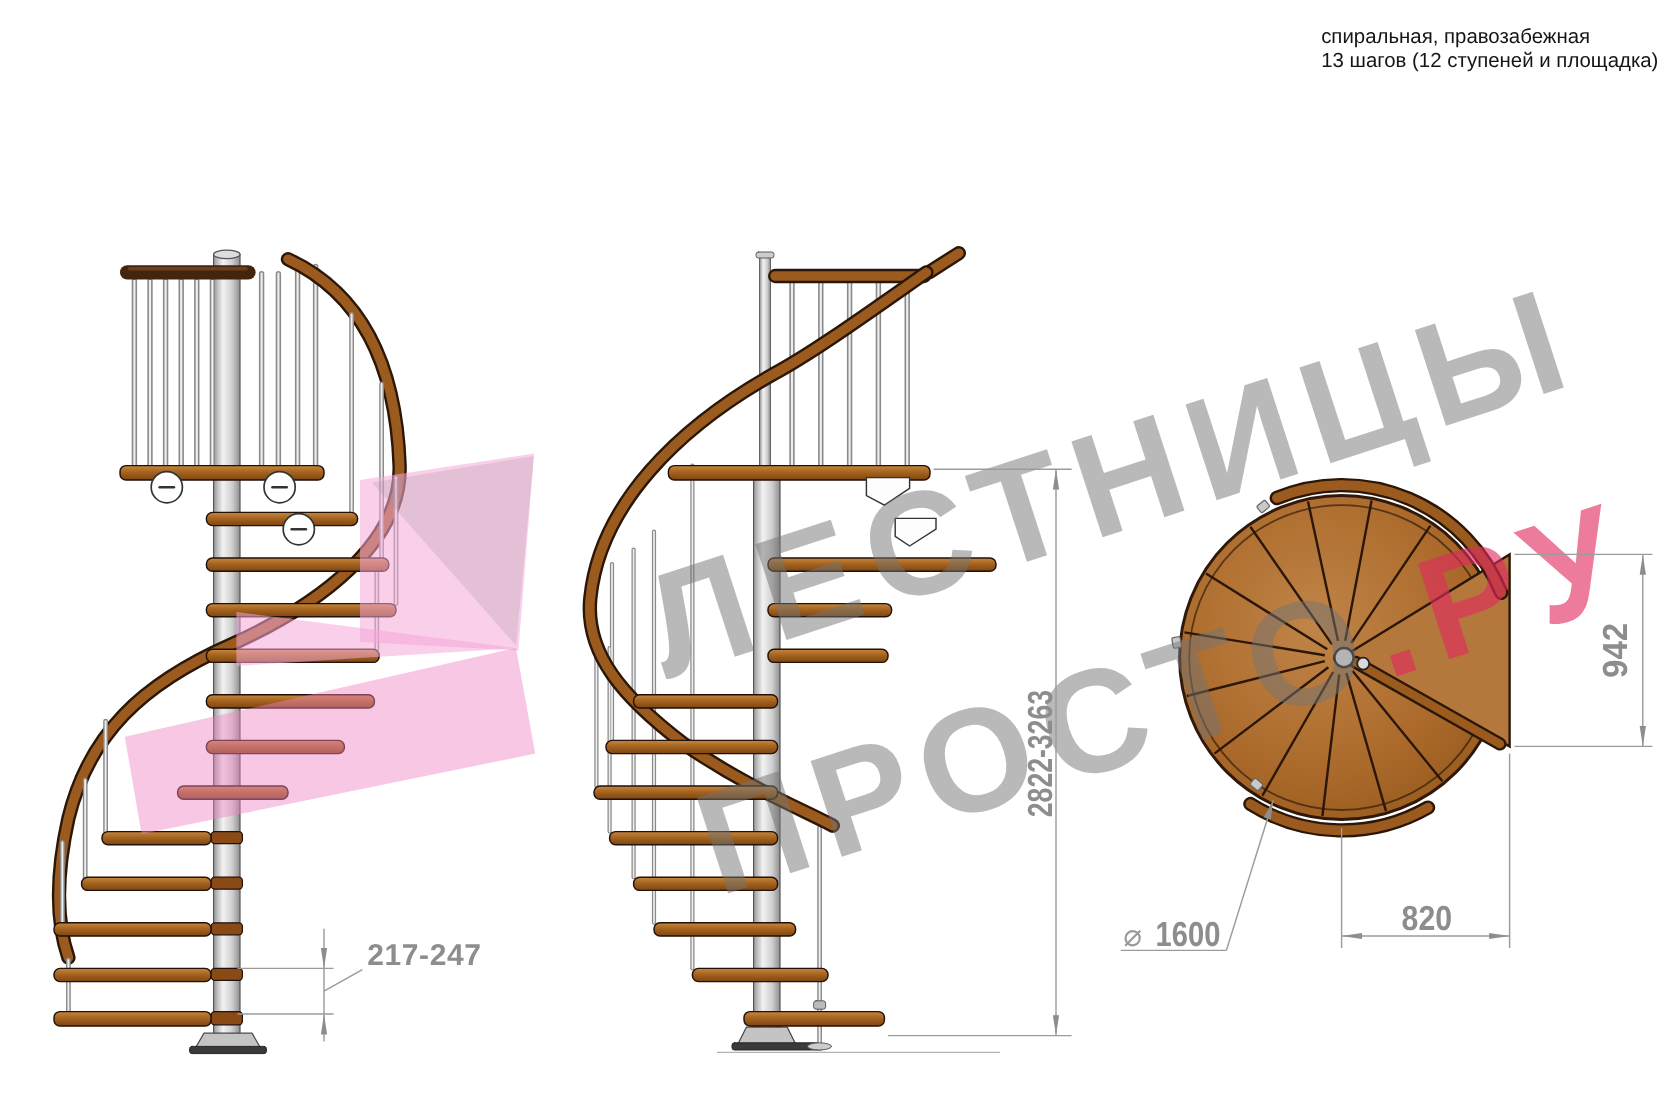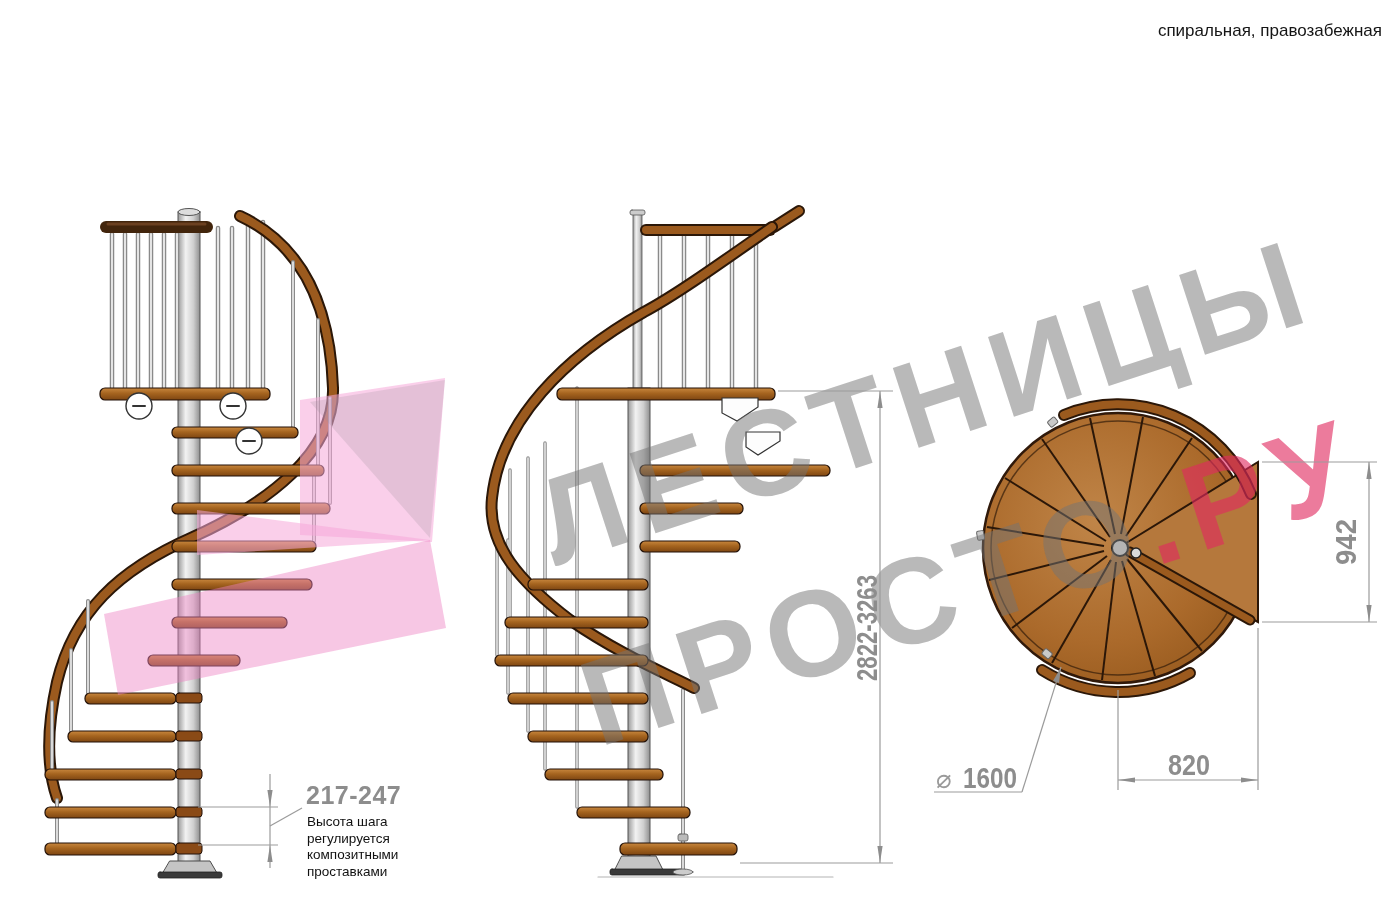--- a/index.html
+++ b/index.html
@@ -349,22 +349,17 @@
     <text class="dim-text" x="877" y="628" font-size="29" text-anchor="middle" textLength="106" lengthAdjust="spacingAndGlyphs" transform="rotate(-90 877 628)">2822-3263</text>
     <text class="dim-text" x="1356" y="542" font-size="29" text-anchor="middle" textLength="46" lengthAdjust="spacingAndGlyphs" transform="rotate(-90 1356 542)">942</text>
     <text class="dim-text" x="1189" y="775" font-size="29" text-anchor="middle" textLength="42" lengthAdjust="spacingAndGlyphs">820</text>
     <text class="dim-sym" x="936" y="788" font-size="26">⌀</text>
     <text class="dim-text" x="963" y="788" font-size="29" textLength="54" lengthAdjust="spacingAndGlyphs">1600</text>
     <text class="dim-text" x="306" y="804" font-size="25" letter-spacing="0.5">217-247</text>
   </svg>
 
   <div class="header-block">
     <div>спиральная, правозабежная</div>
+    <div>13 шагов (12 ступеней и площадка)</div>
   </div>
 
-  <div class="note-block">
-    <div>Высота шага</div>
-    <div>регулируется</div>
-    <div>композитными</div>
-    <div>проставками</div>
-  </div>
 
 </div>
 
 </body></html>

